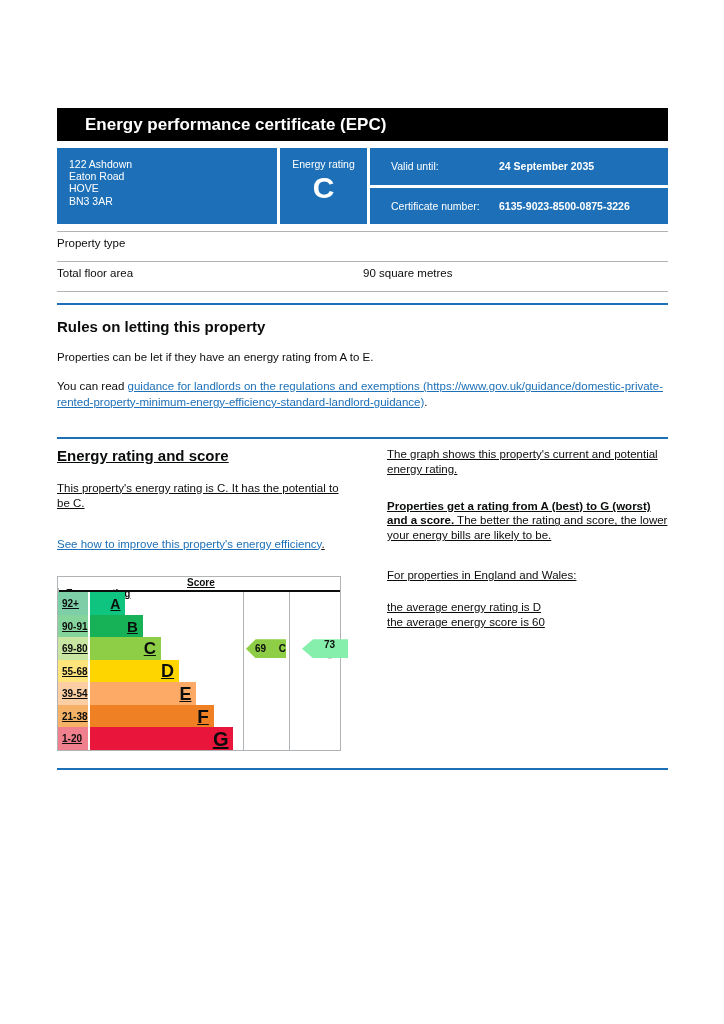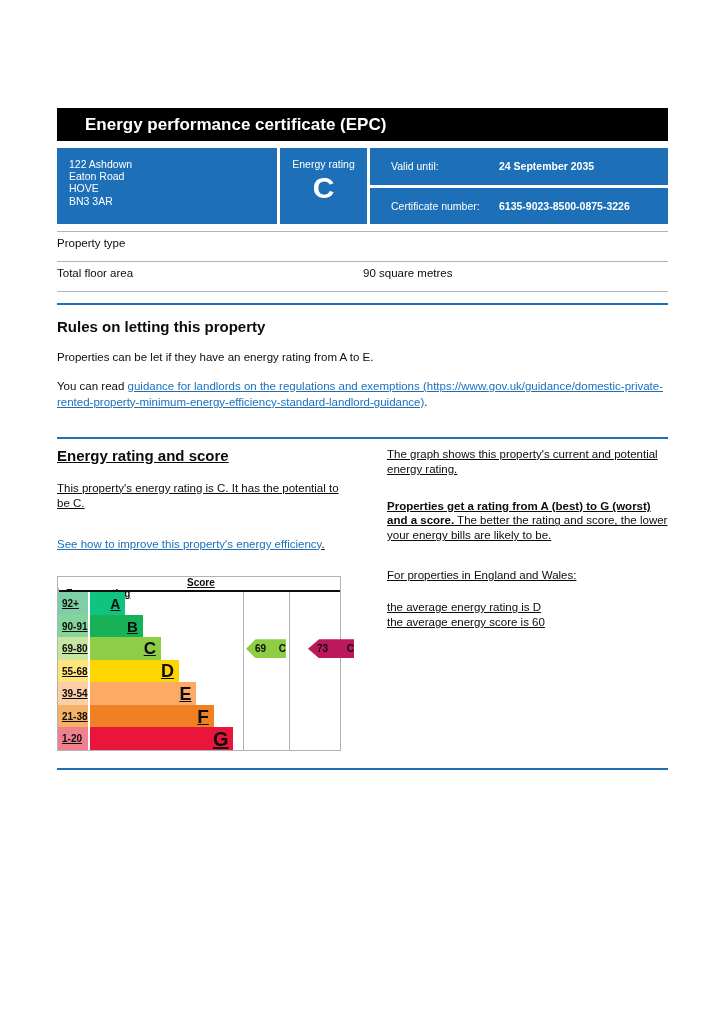--- a/index.html
+++ b/index.html
@@ -183,21 +183,21 @@
                 <div class="bar-cell">
                   <div class="bar" style="background: rgb(233, 21, 59); width: 95%;">G</div>
                 </div>
               </div>
               <div class="col-sep" style="left: 185px;"></div>
               <div class="col-sep" style="left: 231px;"></div>
               <div class="arrow" style="left: 188px; width: 40px; top: 46.75px; background: rgb(141, 206, 70);">
                 <span>69</span>
                 <span>C</span>
               </div>
-              <div class="arrow" style="left: 250px; width: 46px; top: 46.75px; background: #be185d;">
+              <div class="arrow" style="left: 244px; width: 46px; top: 46.75px; background: #86efac; flex-direction: column;">
                 <span>73</span>
                 <span>C</span>
               </div>
             </div>
         </div>
       </div>
 
       <div class="col-right">
         <p class="r-p1">The graph shows this property's current and potential energy rating.</p>
         <p class="r-p2"><span class="bold">Properties get a rating from A (best) to G (worst) and a score.</span><span> The better the rating and score, the lower your energy bills are likely to be.</span></p>

